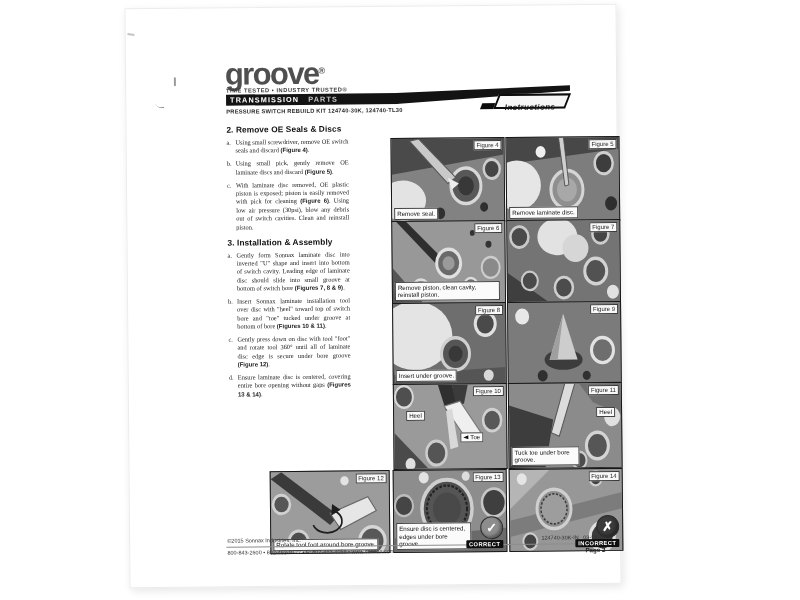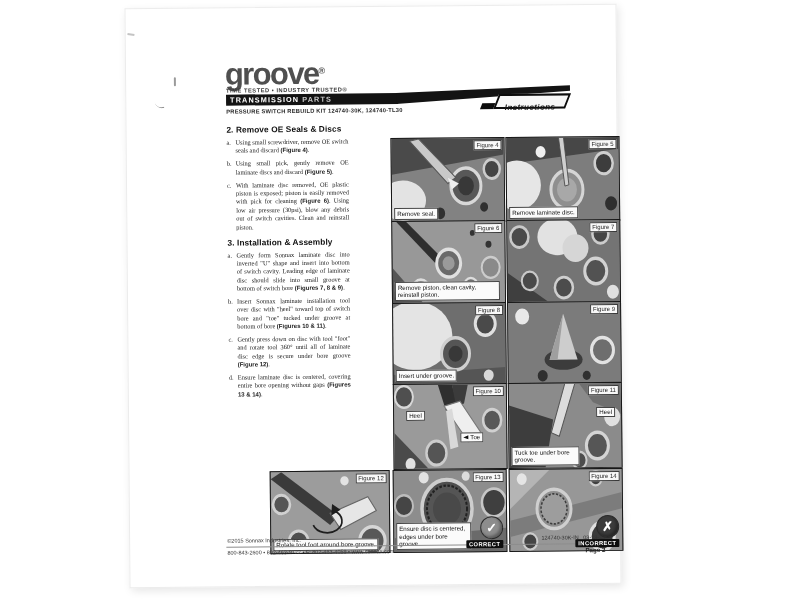--- a/index.html
+++ b/index.html
@@ -16,21 +16,21 @@
   .art2{left:176px;top:75px;width:2px;height:9px;background:#9a9a9a;border-radius:1px;}
   .art3{left:157px;top:96px;width:8px;height:10px;border-bottom:1.6px solid #8f8f8f;
         border-radius:0 0 0 9px;transform:rotate(-18deg);}
 
   
   .logo{left:227px;top:57px;font-size:31px;font-weight:bold;letter-spacing:-1.6px;color:#4f4f4f;line-height:1;}
   .logo sup{font-size:9px;letter-spacing:0;vertical-align:10px;}
   .tagline{left:228px;top:86px;font-size:5.7px;font-weight:bold;color:#3c3c3c;letter-spacing:.55px;}
   .brandbar{left:228px;top:93px;width:172px;height:11px;background:#131313;color:#fff;
             font-size:7.3px;font-weight:bold;letter-spacing:1.1px;line-height:11px;padding-left:4px;box-sizing:border-box;}
-  .brandbar .lt{color:#c9c9c9;margin-left:3px;}
+  .brandbar .lt{color:#c9c9c9;margin-left:9px;}
   .taper{left:398px;top:84px;width:178px;height:26px;}
   .instab{left:498px;top:95px;width:72px;height:15px;background:#f7f7f7;border:2px solid #0c0c0c;
           box-sizing:border-box;transform:skewX(-22deg);z-index:3;text-align:center;}
   .instab span{display:inline-block;transform:skewX(22deg);font-style:italic;font-weight:bold;
                font-size:8px;line-height:11px;color:#161616;letter-spacing:.4px;}
   .inswedge{left:483px;top:104px;width:18px;height:6px;background:#0c0c0c;transform:skewX(-22deg);}
   .kitline{left:228px;top:107px;font-size:5.8px;font-weight:bold;color:#2d2d2d;letter-spacing:.2px;}
 
   
   .textcol{left:228px;top:121px;width:122px;}

